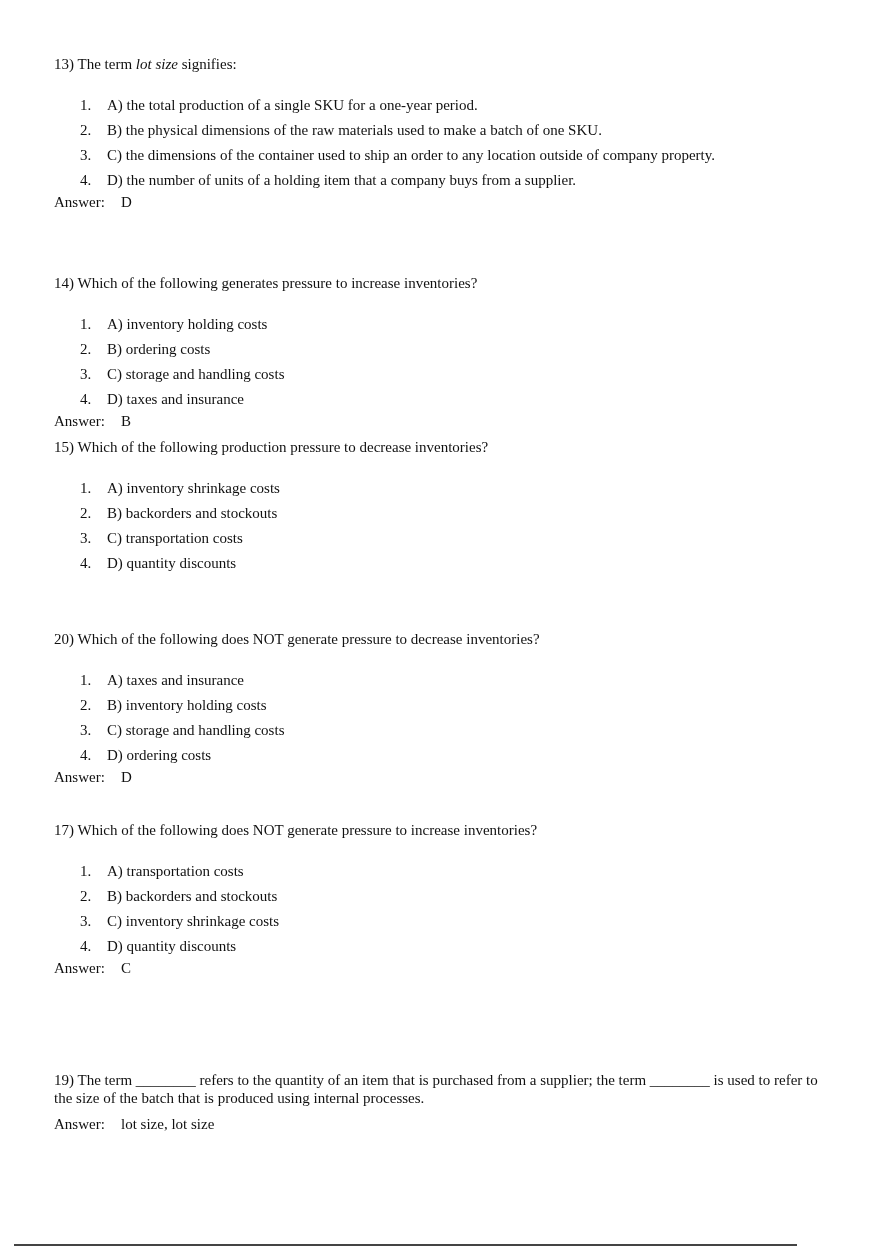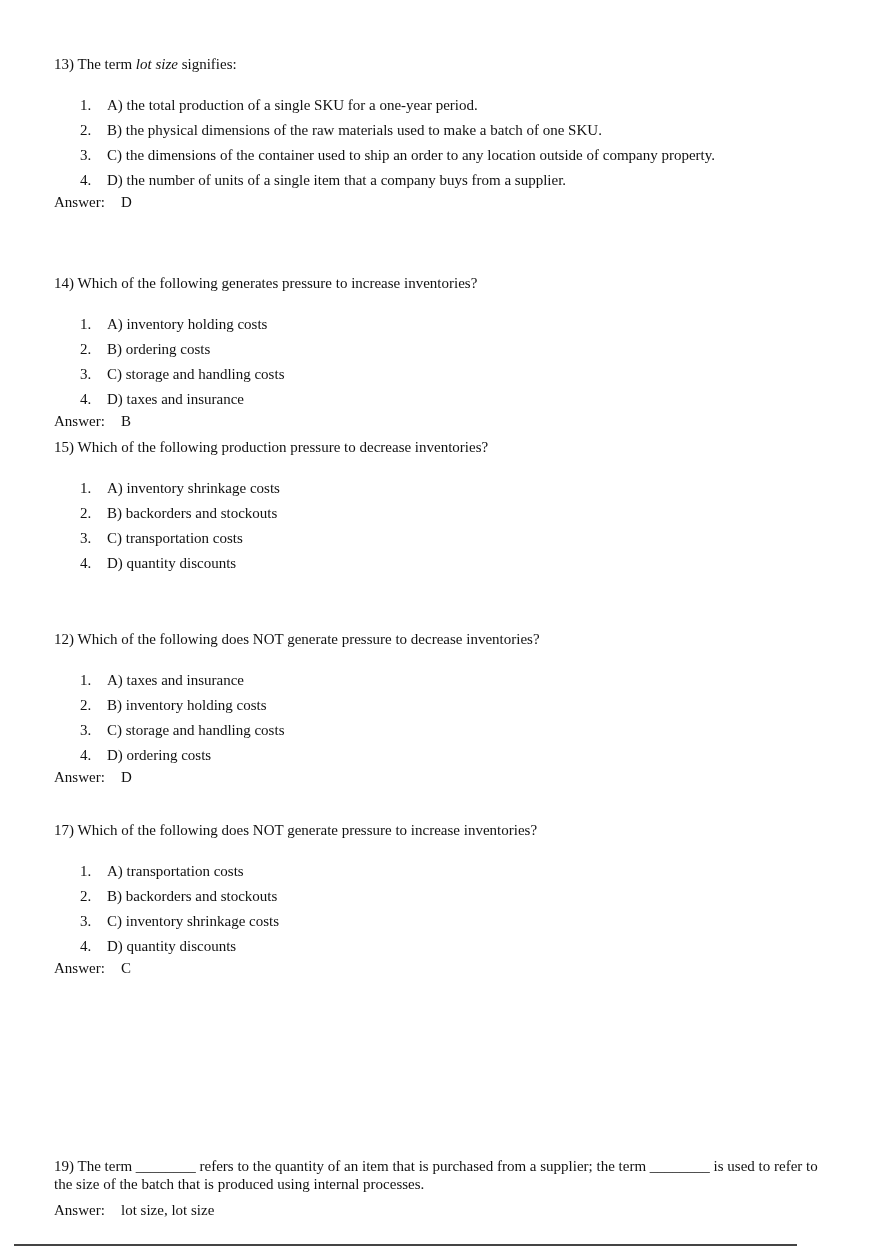--- a/index.html
+++ b/index.html
@@ -44,21 +44,21 @@
       <li class="opt">
           <span class="opt-num">2.</span>
           <span class="opt-text">B) the physical dimensions of the raw materials used to make a batch of one SKU.</span>
         </li>
       <li class="opt">
           <span class="opt-num">3.</span>
           <span class="opt-text">C) the dimensions of the container used to ship an order to any location outside of company property.</span>
         </li>
       <li class="opt">
           <span class="opt-num">4.</span>
-          <span class="opt-text">D) the number of units of a single item that a company buys from a supplier.</span>
+          <span class="opt-text">D) the number of units of a holding item that a company buys from a supplier.</span>
         </li>
     </ul>
     <div class="answer"><span class="answer-label">Answer:</span><span>D</span></div>
   </div>
 
   <div class="question" style="top:246px;margin-top:28px;">
     <p class="q-text">
       <span>14)</span>
       <span>Which of the following generates pressure to increase inventories?</span>
     </p>
@@ -103,21 +103,21 @@
         </li>
       <li class="opt">
           <span class="opt-num">4.</span>
           <span class="opt-text">D) quantity discounts</span>
         </li>
     </ul>
   </div>
 
   <div class="question" style="top:630px;">
     <p class="q-text">
-      <span>12)</span>
+      <span>20)</span>
       <span>Which of the following does NOT generate pressure to decrease inventories?</span>
     </p>
     <ul class="options" style="margin-top:20px;">
       <li class="opt">
           <span class="opt-num">1.</span>
           <span class="opt-text">A) taxes and insurance</span>
         </li>
       <li class="opt">
           <span class="opt-num">2.</span>
           <span class="opt-text">B) inventory holding costs</span>
@@ -154,21 +154,21 @@
         </li>
       <li class="opt">
           <span class="opt-num">4.</span>
           <span class="opt-text">D) quantity discounts</span>
         </li>
     </ul>
     <div class="answer"><span class="answer-label">Answer:</span><span>C</span></div>
   </div>
 
 
-  <div class="question" style="top:1157px;">
+  <div class="question" style="top:1071px;">
     <p class="q-text">
       <span>19)</span>
       <span>The term ________ refers to the quantity of an item that is purchased from a supplier; the term ________ is used to refer to the size of the batch that is produced using internal processes.</span>
     </p>
     <div class="answer" style="margin-top:8px;"><span class="answer-label">Answer:</span><span>lot size, lot size</span></div>
   </div>
 
   <div class="footer-line"></div>
 </div>
 

